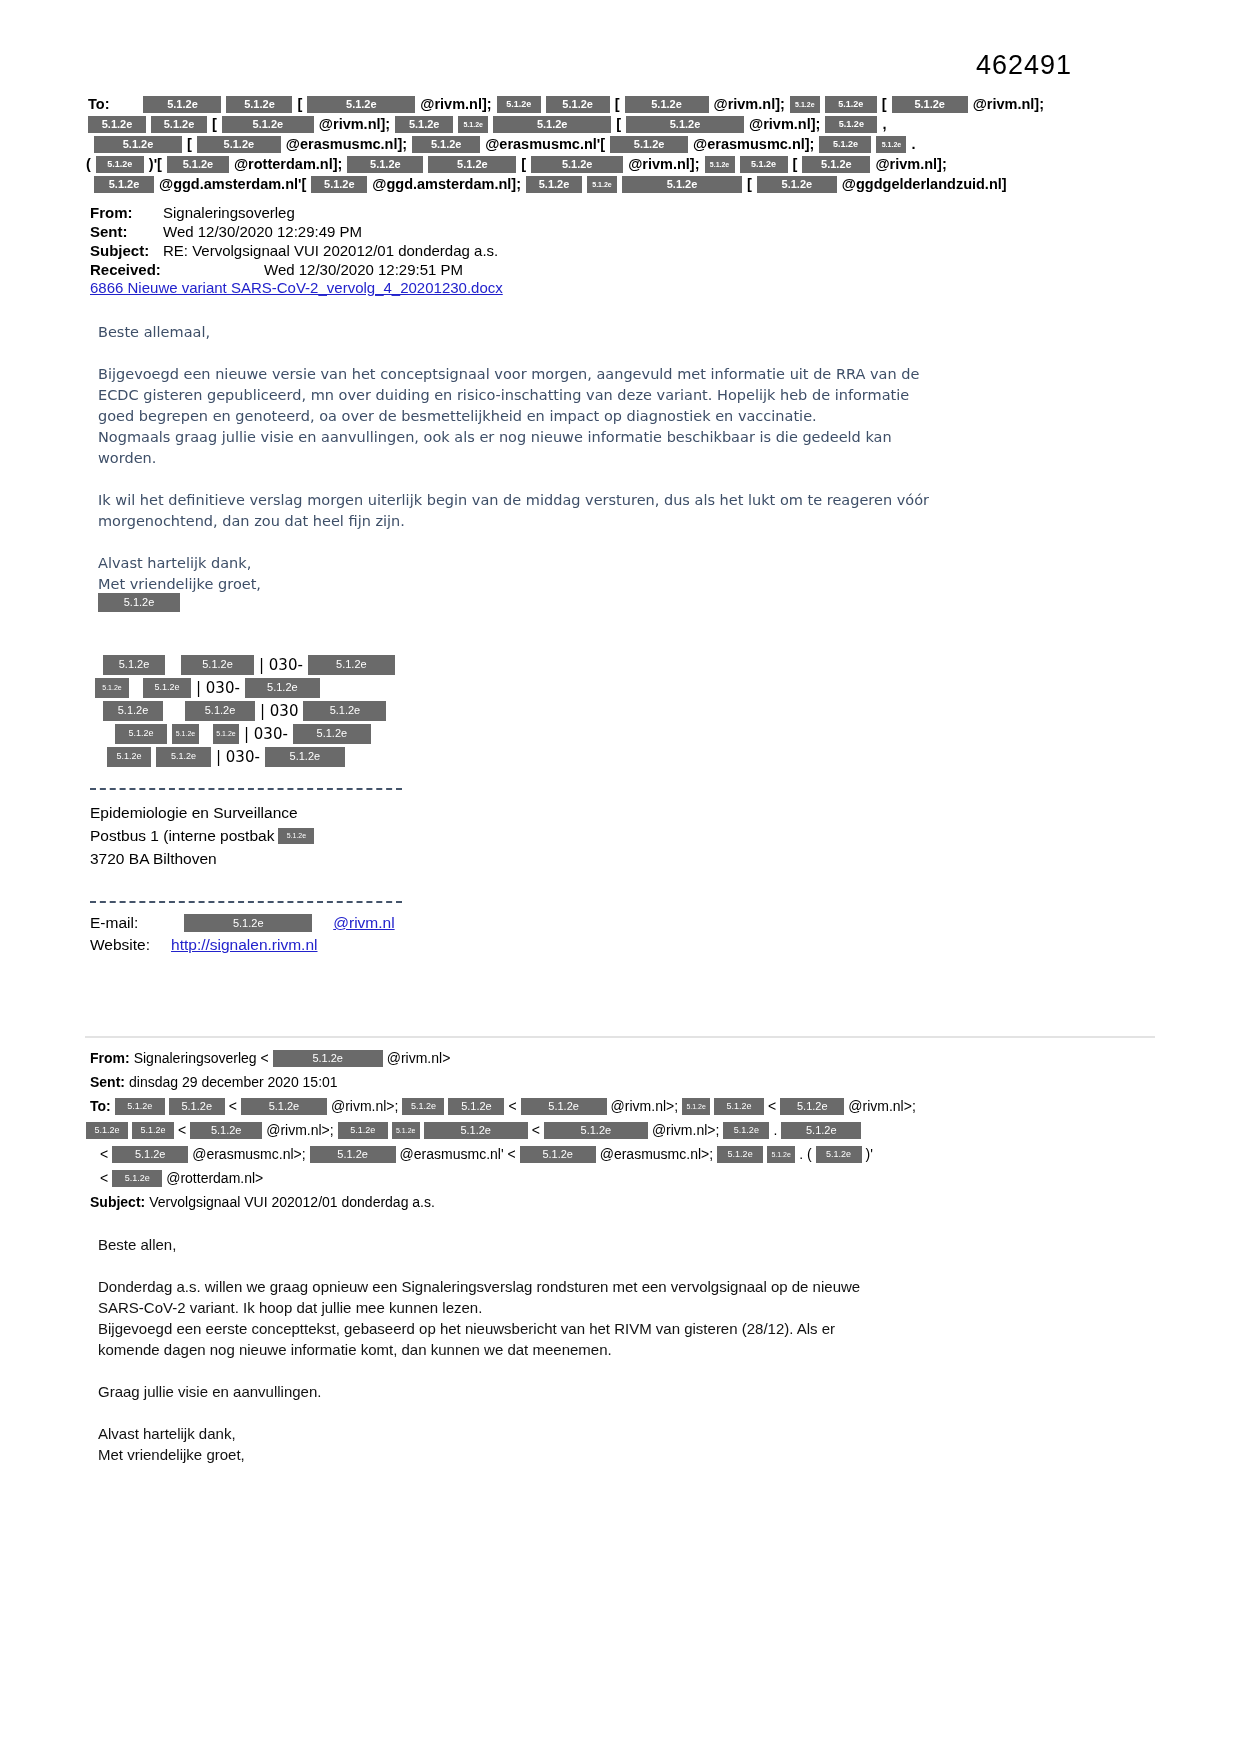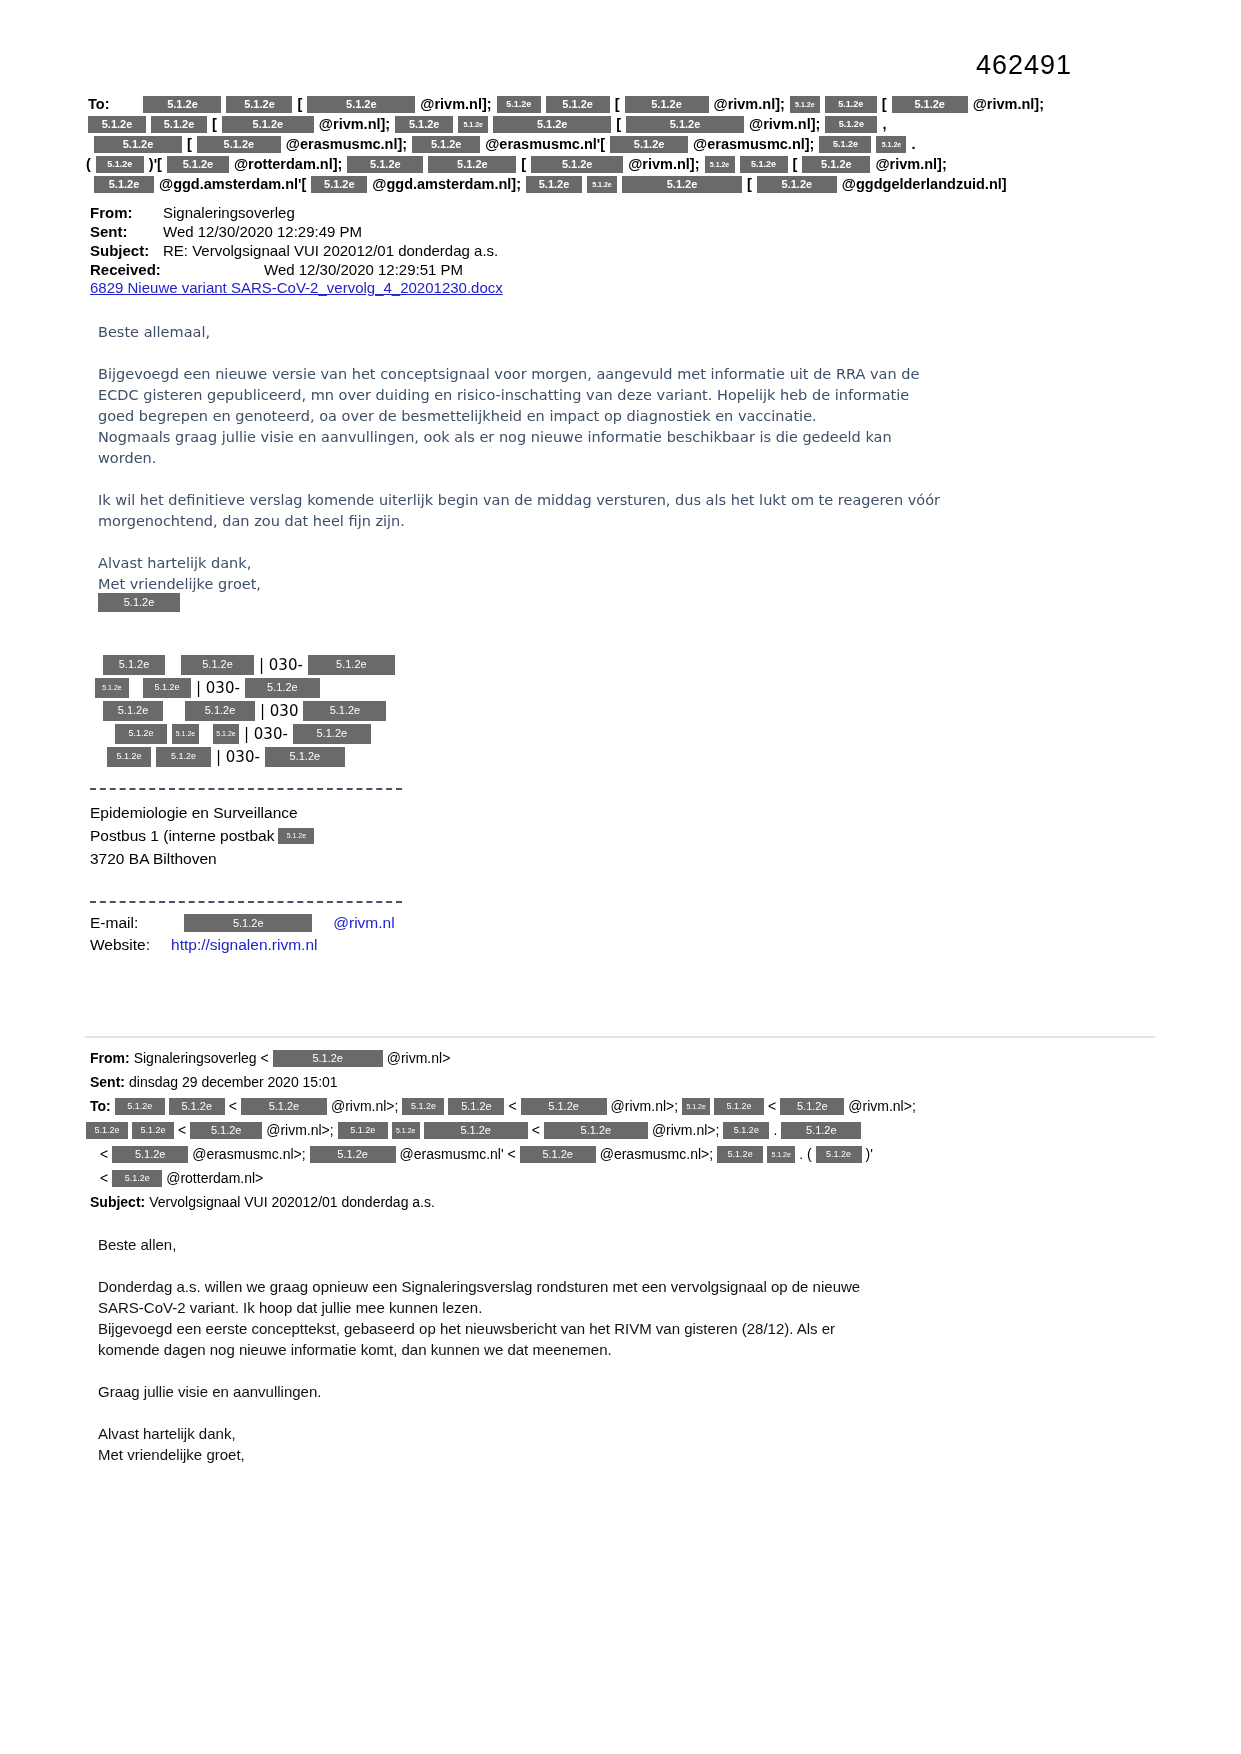--- a/index.html
+++ b/index.html
@@ -14,21 +14,21 @@
   
   .tline { display:flex; align-items:center; white-space:pre;text-align:center; }
   .chip {
     display:inline-flex; align-items:center; justify-content:center;
     background:#6a6a6a; color:#fff; height:16px; flex:0 0 auto;
     font-family:"Liberation Sans", sans-serif; line-height:1;
   }
   .tkgap { display:inline-block; flex:0 0 auto; }
   .tktext { color:#000; }
   .tklabel { font-weight:bold; color:#000; }
-  .tklink { color:#2222cc; cursor:pointer; }
+  .tklink { color:#2222cc; text-decoration:underline; cursor:pointer; }
 
   
   #email1-to { position:absolute; left:88px; top:94px; width:1080px; }
   #email1-to .tline { height:20px; font-size:14.5px; font-weight:600; gap:5px; }
   #email1-to .chip { height:17px; }
 
   
   #email1-hdrs { position:absolute; left:90px; top:203px; width:900px; font-size:15px; }
   .h1row { display:flex; line-height:19px; }
   .h1label { font-weight:bold; width:73px; flex:0 0 auto; }
@@ -108,33 +108,33 @@
       <span class="h1label">Subject:</span>
       <span class="h1val">RE: Vervolgsignaal VUI 202012/01 donderdag a.s.</span>
     </div>
     <div class="h1row">
       <span class="h1label">Received:</span>
       <span class="h1val received">Wed 12/30/2020 12:29:51 PM</span>
     </div>
   </div>
 
   <div id="attachment-line">
-    <a class="attach">6829 Nieuwe variant SARS-CoV-2_vervolg_4_20201230.docx</a>
+    <a class="attach">6866 Nieuwe variant SARS-CoV-2_vervolg_4_20201230.docx</a>
   </div>
 
   <div id="body1">
       <div class="bline">Beste allemaal,</div>
       <div class="bline">&nbsp;</div>
       <div class="bline">Bijgevoegd een nieuwe versie van het conceptsignaal voor morgen, aangevuld met informatie uit de RRA van de</div>
       <div class="bline">ECDC gisteren gepubliceerd, mn over duiding en risico-inschatting van deze variant. Hopelijk heb de informatie</div>
       <div class="bline">goed begrepen en genoteerd, oa over de besmettelijkheid en impact op diagnostiek en vaccinatie.</div>
       <div class="bline">Nogmaals graag jullie visie en aanvullingen, ook als er nog nieuwe informatie beschikbaar is die gedeeld kan</div>
       <div class="bline">worden.</div>
       <div class="bline">&nbsp;</div>
-      <div class="bline">Ik wil het definitieve verslag komende uiterlijk begin van de middag versturen, dus als het lukt om te reageren vóór</div>
+      <div class="bline">Ik wil het definitieve verslag morgen uiterlijk begin van de middag versturen, dus als het lukt om te reageren vóór</div>
       <div class="bline">morgenochtend, dan zou dat heel fijn zijn.</div>
       <div class="bline">&nbsp;</div>
       <div class="bline">Alvast hartelijk dank,</div>
       <div class="bline">Met vriendelijke groet,</div>
     </div>
 
   <div id="closing-chip">
     <span class="chip">5.1.2e</span>
   </div>
 

